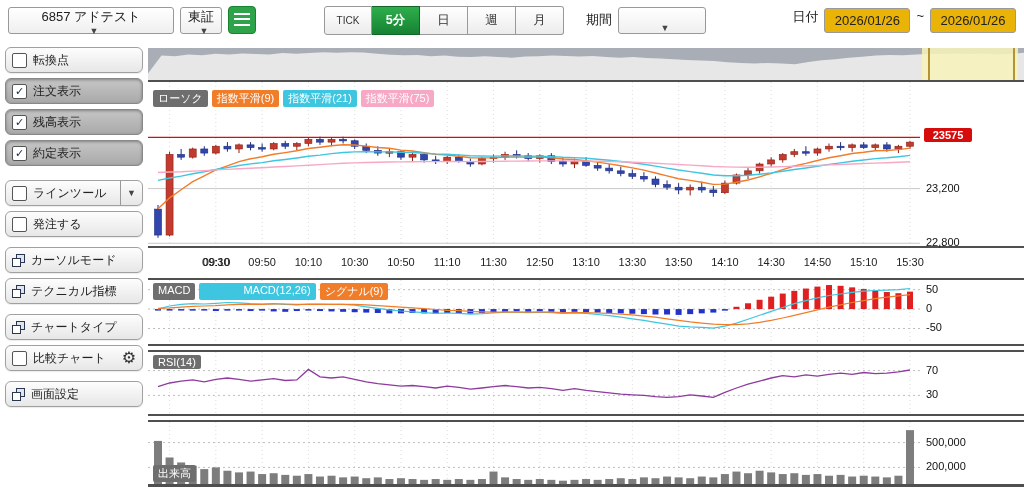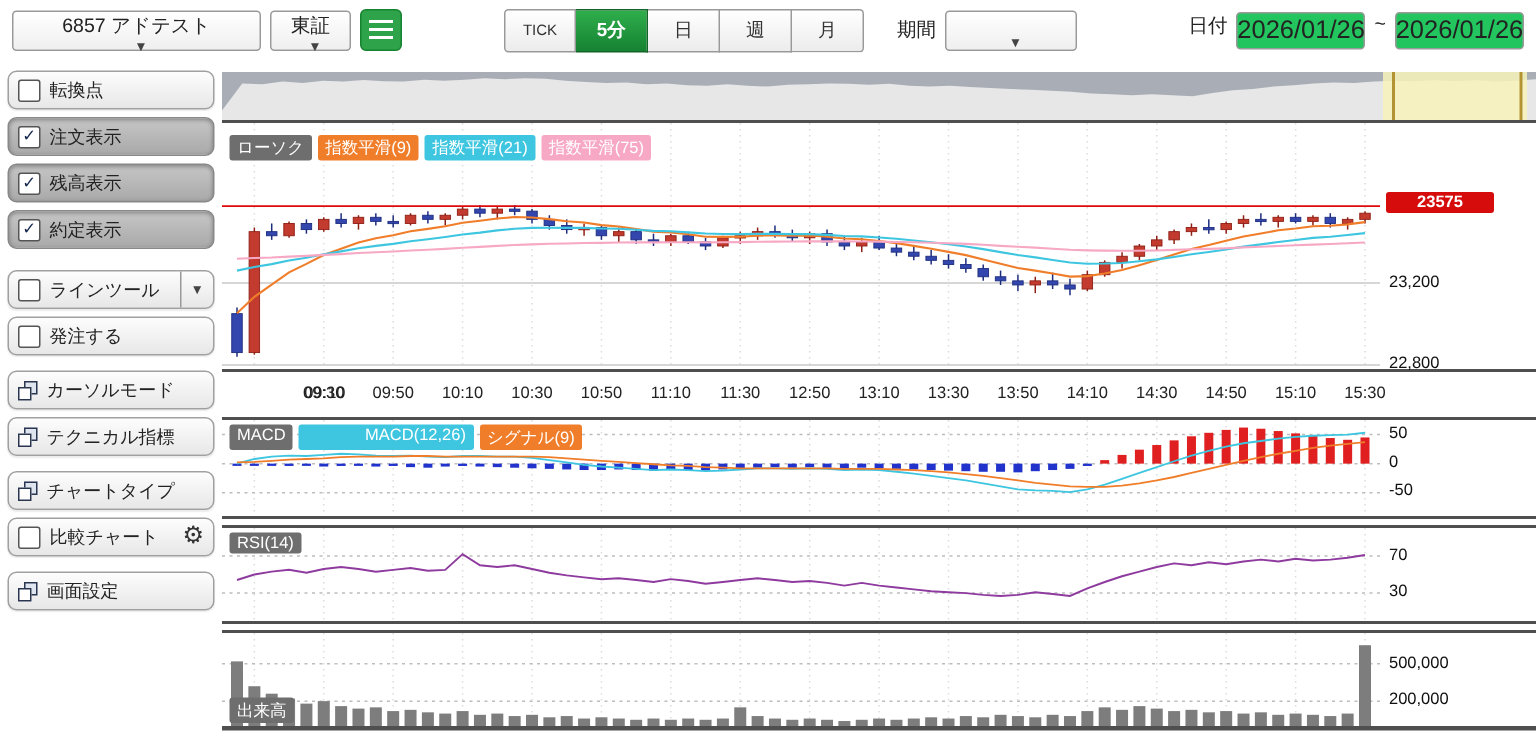--- a/index.html
+++ b/index.html
@@ -3,34 +3,34 @@
 <meta charset="utf-8">
 <style>
   html,body{margin:0;padding:0;background:#fff;}
   body{font-family:"Liberation Sans","DejaVu Sans",sans-serif;}
   .app{width:1024px;height:499px;position:relative;background:#fff;overflow:hidden;}
 
   
   .topbar{height:40px;display:flex;align-items:center;padding:0 8px;gap:6px;box-sizing:border-box;}
   .select{border:1px solid #999;border-radius:3px;background:linear-gradient(#ffffff,#efefef);height:27px;display:flex;align-items:center;justify-content:space-between;padding:0 7px;font-size:13px;color:#222;box-sizing:border-box;cursor:pointer;flex-direction:column;}
   .symbol-select{width:166px;}
-  .exchange-select{width:54px;font-family:Liberation Serif, serif;}
+  .exchange-select{width:42px;font-family:Liberation Serif, serif;}
   .period-select{width:88px;}
   .caret{font-size:9px;color:#444;margin-left:6px;}
   .list-btn{width:28px;height:28px;border:1px solid #15832f;border-radius:4px;background:#2fa34a;display:flex;align-items:center;justify-content:center;padding:0;cursor:pointer;}
   .list-ic{width:16px;height:14px;background:repeating-linear-gradient(to bottom,#fff 0 2px,rgba(255,255,255,0) 2px 5.5px);}
   .tabs{display:flex;margin-left:62px;}
   .tab{min-width:48px;height:29px;border:1px solid #999;border-left:none;display:flex;align-items:center;justify-content:center;font-size:12.5px;color:#333;background:linear-gradient(#ffffff,#ececec);cursor:pointer;box-sizing:border-box;}
   .tab:first-child{border-left:1px solid #999;border-radius:3px 0 0 3px;}
   .tab:last-child{border-radius:0 3px 3px 0;}
   .tab.small{font-size:10px;}
   .tab.active{background:linear-gradient(#2fae4c,#168232);color:#fff;border-color:#116627;font-weight:bold;}
   .lbl{font-size:13px;color:#222;margin-left:16px;white-space:nowrap;}
   .dategroup{margin-left:auto;display:flex;align-items:flex-start;gap:6px;}
-  .datebox{border:1px solid #999;border-radius:3px;background:#22c55e;height:25px;width:86px;display:flex;align-items:center;justify-content:center;font-size:17px;color:#222;box-sizing:border-box;cursor:text;}
+  .datebox{border:1px solid #999;border-radius:3px;background:#eab308;height:25px;width:86px;display:flex;align-items:center;justify-content:center;font-size:13px;color:#222;box-sizing:border-box;cursor:text;}
   .tilde{font-size:13px;color:#222;}
 
   
   .bodyrow{display:flex;}
   .sidebar{width:148px;box-sizing:border-box;padding:7px 5px 0 5px;}
   .sgroup{margin-bottom:10px;}
   .sgroup:first-child{margin-bottom:14px;}
   .sbtn{height:26px;border:1px solid #a0a0a0;border-radius:6px;background:linear-gradient(#fdfdfd,#e7e7e7);display:flex;align-items:center;padding:0 6px;margin-bottom:5px;font-size:12px;color:#222;cursor:pointer;box-shadow:0 1px 1px rgba(0,0,0,.08);box-sizing:border-box;}
   .sbtn.pressed{background:linear-gradient(#c6c6c6,#a9a9a9);border-color:#888;box-shadow:inset 0 1px 3px rgba(0,0,0,.35);}
   .cb{width:13px;height:13px;border:1px solid #555;background:#fff;border-radius:2px;margin-right:6px;flex:none;display:flex;align-items:center;justify-content:center;font-size:11px;font-weight:bold;color:#13254a;line-height:1;}
@@ -50,21 +50,21 @@
   .price-pane{height:164px;}
   .macd-pane{height:64px;}
   .rsi-pane{height:62px;margin-top:4px;}
   .vol-pane{height:62px;margin-top:4px;border-bottom-width:3px;}
   .timeaxis{height:30px;position:relative;}
   .tlab{position:absolute;top:8px;transform:translateX(-50%);font-size:11px;color:#222;white-space:nowrap;}
   .legend{position:absolute;top:8px;left:5px;display:flex;gap:4px;}
   .macd-pane .legend,.rsi-pane .legend,.vol-pane .legend{top:3px;}
   .lgbadge{color:#fff;font-size:11px;padding:1px 5px;border-radius:2px;white-space:nowrap;}
   .axlab{position:absolute;left:778px;font-size:11px;color:#111;white-space:nowrap;}
-  .pricebadge{position:absolute;left:776px;width:72px;text-align:center;background:#d60b0b;color:#fff;font-size:11px;font-weight:bold;padding:1px 0;border-radius:2px;}
+  .pricebadge{position:absolute;left:776px;width:48px;text-align:center;background:#d60b0b;color:#fff;font-size:11px;font-weight:bold;padding:1px 0;border-radius:2px;}
 </style>
 </head>
 <body>
 
 <div class="app">
 
   <header class="topbar">
     <div class="select symbol-select">
       <span>6857 アドテスト</span>
       <span class="caret">▼</span>

